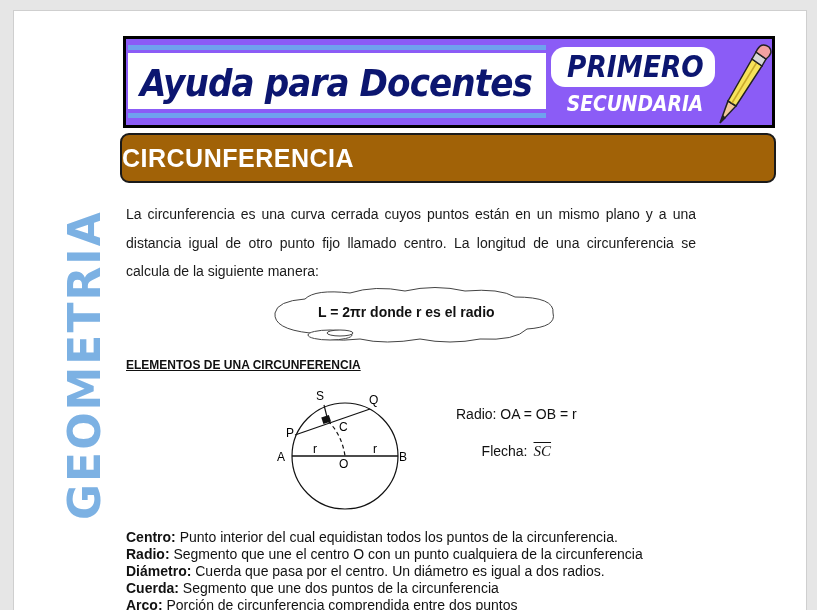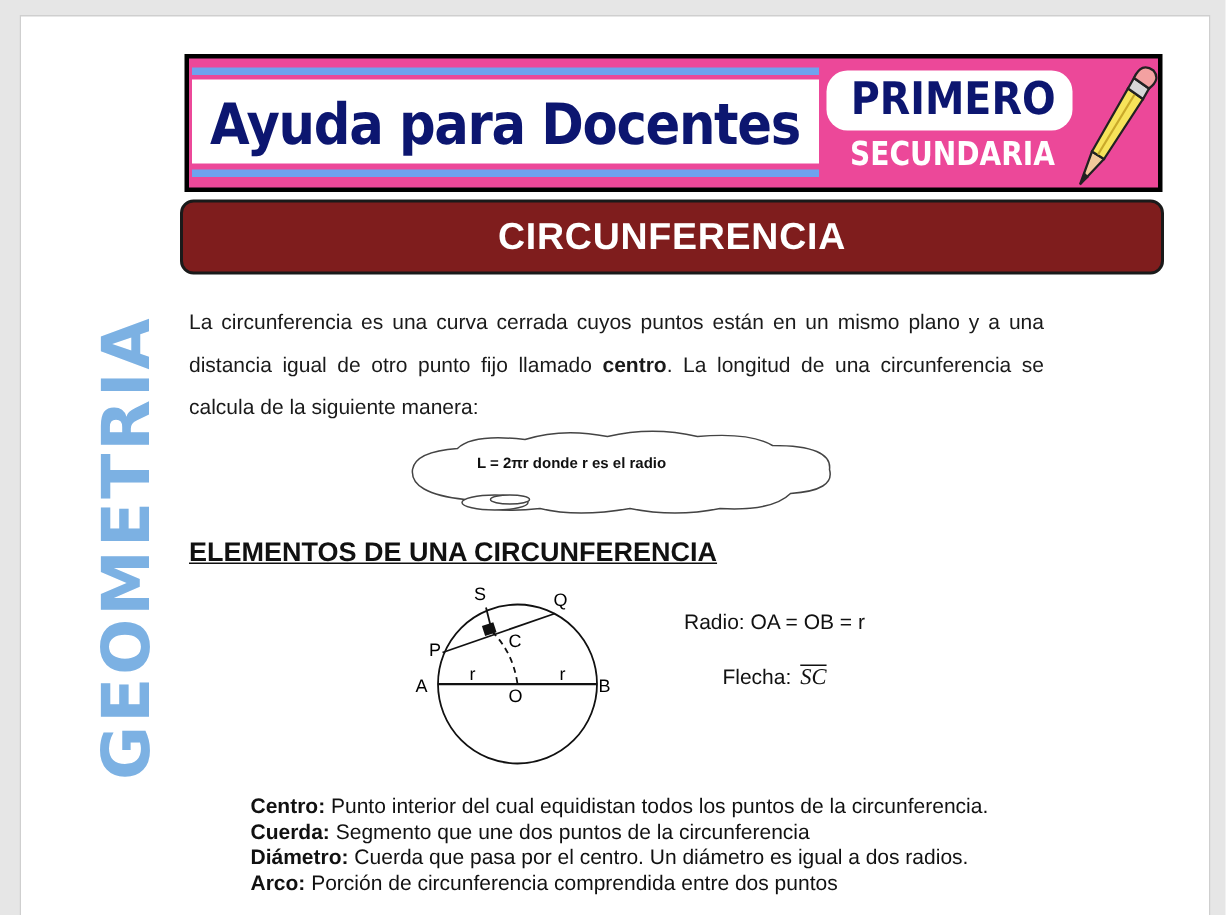--- a/index.html
+++ b/index.html
@@ -12,22 +12,23 @@
   .page {
     position: absolute; left: 13px; top: 10px; width: 792px; height: 620px;
     background: #ffffff; border: 1px solid #cfcfcf;
   }
   
   .banner {
     position: absolute; left: 123px; top: 36px; width: 652px; height: 92px;
     background: #000; box-sizing: border-box; padding: 3px;
   }
   .banner-inner {
-    position: relative; width: 100%; height: 100%; background: #ec4899;
+    position: relative; width: 100%; height: 100%; background: #8b5cf6;
     overflow: hidden;
+    font-style: italic;
   }
   .banner-white {
     position: absolute; left: 2px; top: 14px; width: 418px; height: 56px;
     background: #fff;
   }
   .stripe { position: absolute; left: 2px; width: 418px; height: 5px; background: #6fa2ee; }
   .banner-title {
     position: absolute; left: 14px; top: 16px; height: 56px; line-height: 56px;
     font-family: "DejaVu Sans", sans-serif; font-weight: bold; font-size: 38px;
     color: #0c1670; letter-spacing: -1px; transform: scaleX(0.9); transform-origin: left center;
@@ -45,66 +46,66 @@
   .secundaria-text {
     position: absolute; left: 424px; top: 50px; width: 170px; height: 30px; line-height: 30px;
     text-align: center; font-family: "DejaVu Sans", sans-serif; font-weight: bold; font-size: 22px;
     color: #fff; transform: scaleX(0.85); transform-origin: center;
   }
   .pencil { position: absolute; left: 580px; top: 0px; width: 66px; height: 86px; }
 
   
   .title-bar {
     position: absolute; left: 120px; top: 133px; width: 656px; height: 50px;
-    background: #7f1d1d; border: 2px solid #1a1a1a; border-radius: 9px;
-    box-sizing: border-box; text-align: center; line-height: 46px;
+    background: #a16207; border: 2px solid #1a1a1a; border-radius: 9px;
+    box-sizing: border-box; text-align: left; line-height: 46px;
     color: #fff; font-weight: bold; font-size: 25px; letter-spacing: 0.5px;
   }
 
   
   .side-label {
     position: absolute; left: 60px; top: 520px; width: 330px; height: 50px;
     transform: rotate(-90deg); transform-origin: left top;
     font-family: "DejaVu Sans", sans-serif; font-weight: bold; font-size: 44px;
     color: #7cb1e3; letter-spacing: 2px; line-height: 50px; white-space: nowrap;
   }
 
   .para {
     position: absolute; left: 126px; top: 200px; width: 570px;
     font-size: 14px; line-height: 28.5px; color: #1a1a1a; text-align: justify;
   }
-  .para b { font-weight: bold; }
+  .para b { font-weight: normal; }
 
   .cloud { position: absolute; left: 265px; top: 285px; width: 300px; height: 60px; }
   .cloud-text {
-    position: absolute; left: 318px; top: 304px; font-weight: bold; font-size: 10px; color: #111;
+    position: absolute; left: 318px; top: 304px; font-weight: bold; font-size: 14px; color: #111;
   }
 
   .section-title {
-    position: absolute; left: 126px; top: 358px; font-weight: bold; font-size: 18px;
+    position: absolute; left: 126px; top: 358px; font-weight: bold; font-size: 12px;
     text-decoration: underline; color: #111;
   }
 
   .diagram { position: absolute; left: 270px; top: 385px; width: 150px; height: 135px; }
 
   .legend {
     position: absolute; left: 456px; top: 406px; font-size: 14px; color: #111; line-height: 17px;
   }
   .legend div { white-space: nowrap; text-align: center; }
   .legend .over {
     font-family: "Liberation Serif", serif; font-style: italic; font-size: 15px;
     text-decoration: overline; margin-left: 6px;
   }
   .legend .r4 { margin-top: 3px; }
   .legend .r5 { margin-top: 20px; }
 
   .defs {
     position: absolute; left: 126px; top: 529px; font-size: 14px; line-height: 17px; color: #111;
   }
-  .defs div { white-space: nowrap; margin-left: 41px; }
+  .defs div { white-space: nowrap; }
   .defs b { font-weight: bold; }
 </style>
 </head>
 <body>
 
 <div class="page"></div>
 
 <div class="banner">
   <div class="banner-inner">
     <div class="banner-white"></div>
@@ -158,16 +159,17 @@
   <text x="103" y="68">r</text>
 </svg>
 
 <div class="legend">
   <div><span>Radio:</span> <span>OA = OB = r</span></div>
   <div class="r5"><span>Flecha:</span><span class="over">SC</span></div>
 </div>
 
 <div class="defs">
   <div><b>Centro:</b><span> Punto interior del cual equidistan todos los puntos de la circunferencia.</span></div>
+  <div><b>Radio:</b><span> Segmento que une el centro O con un punto cualquiera de la circunferencia</span></div>
+  <div><b>Diámetro:</b><span> Cuerda que pasa por el centro. Un diámetro es igual a dos radios.</span></div>
   <div><b>Cuerda:</b><span> Segmento que une dos puntos de la circunferencia</span></div>
-  <div><b>Diámetro:</b><span> Cuerda que pasa por el centro. Un diámetro es igual a dos radios.</span></div>
   <div><b>Arco:</b><span> Porción de circunferencia comprendida entre dos puntos</span></div>
 </div>
 
 </body></html>

